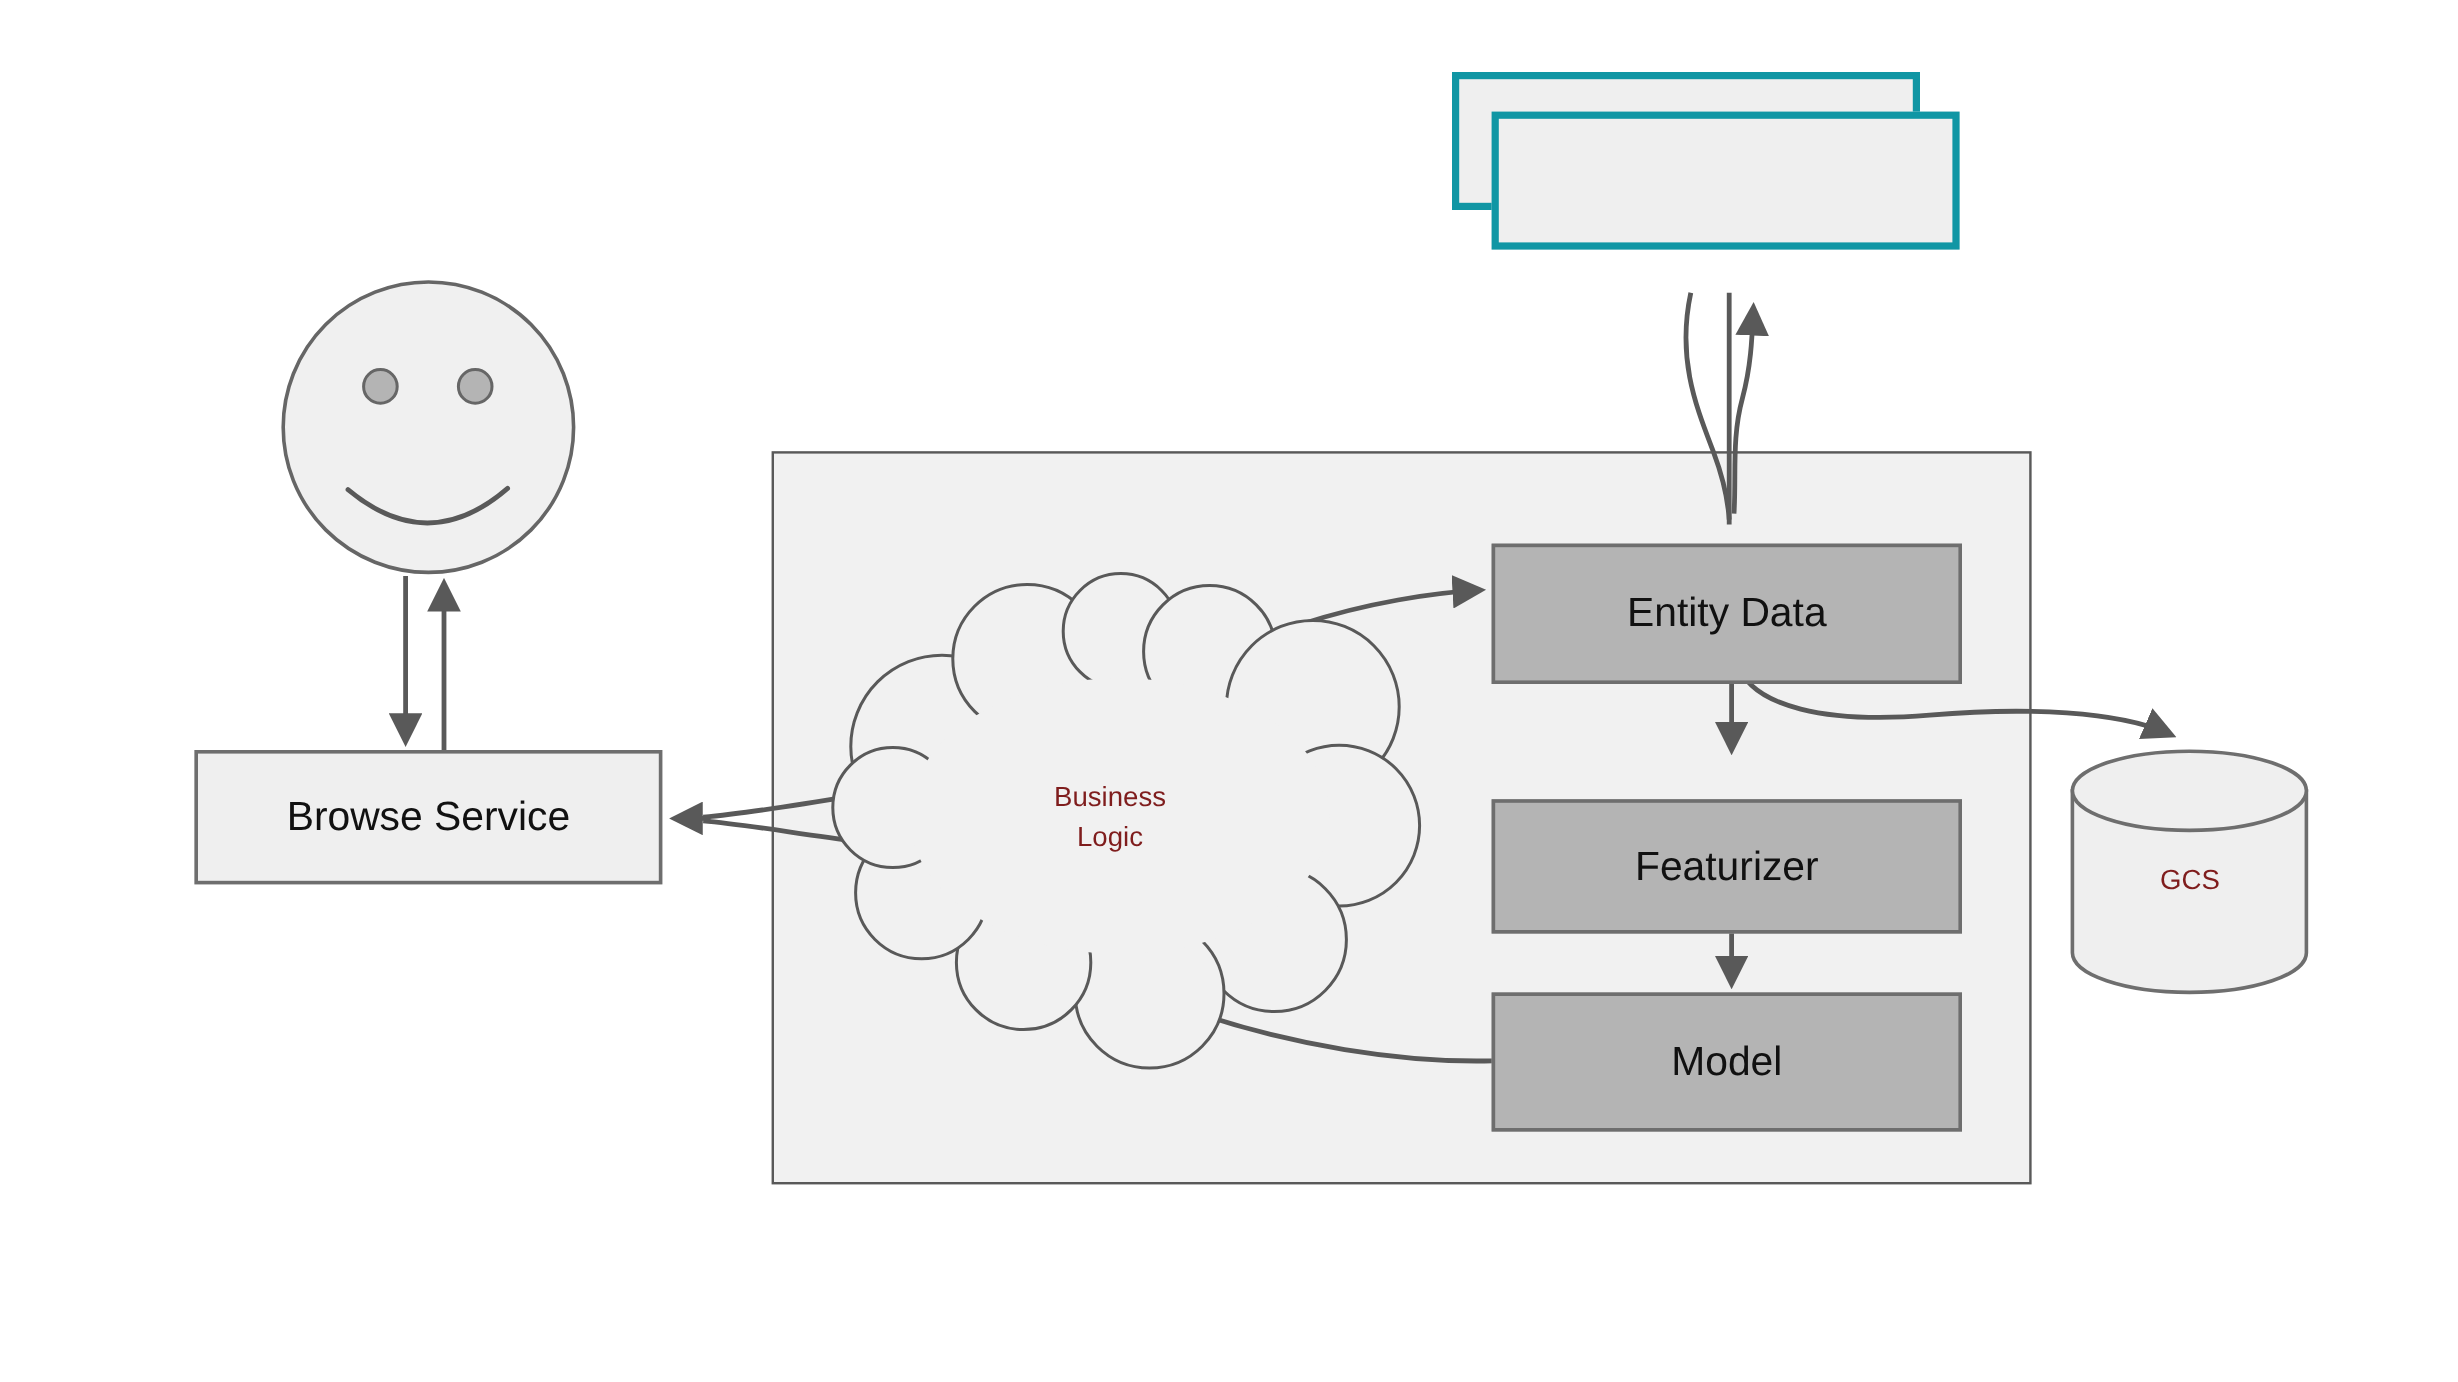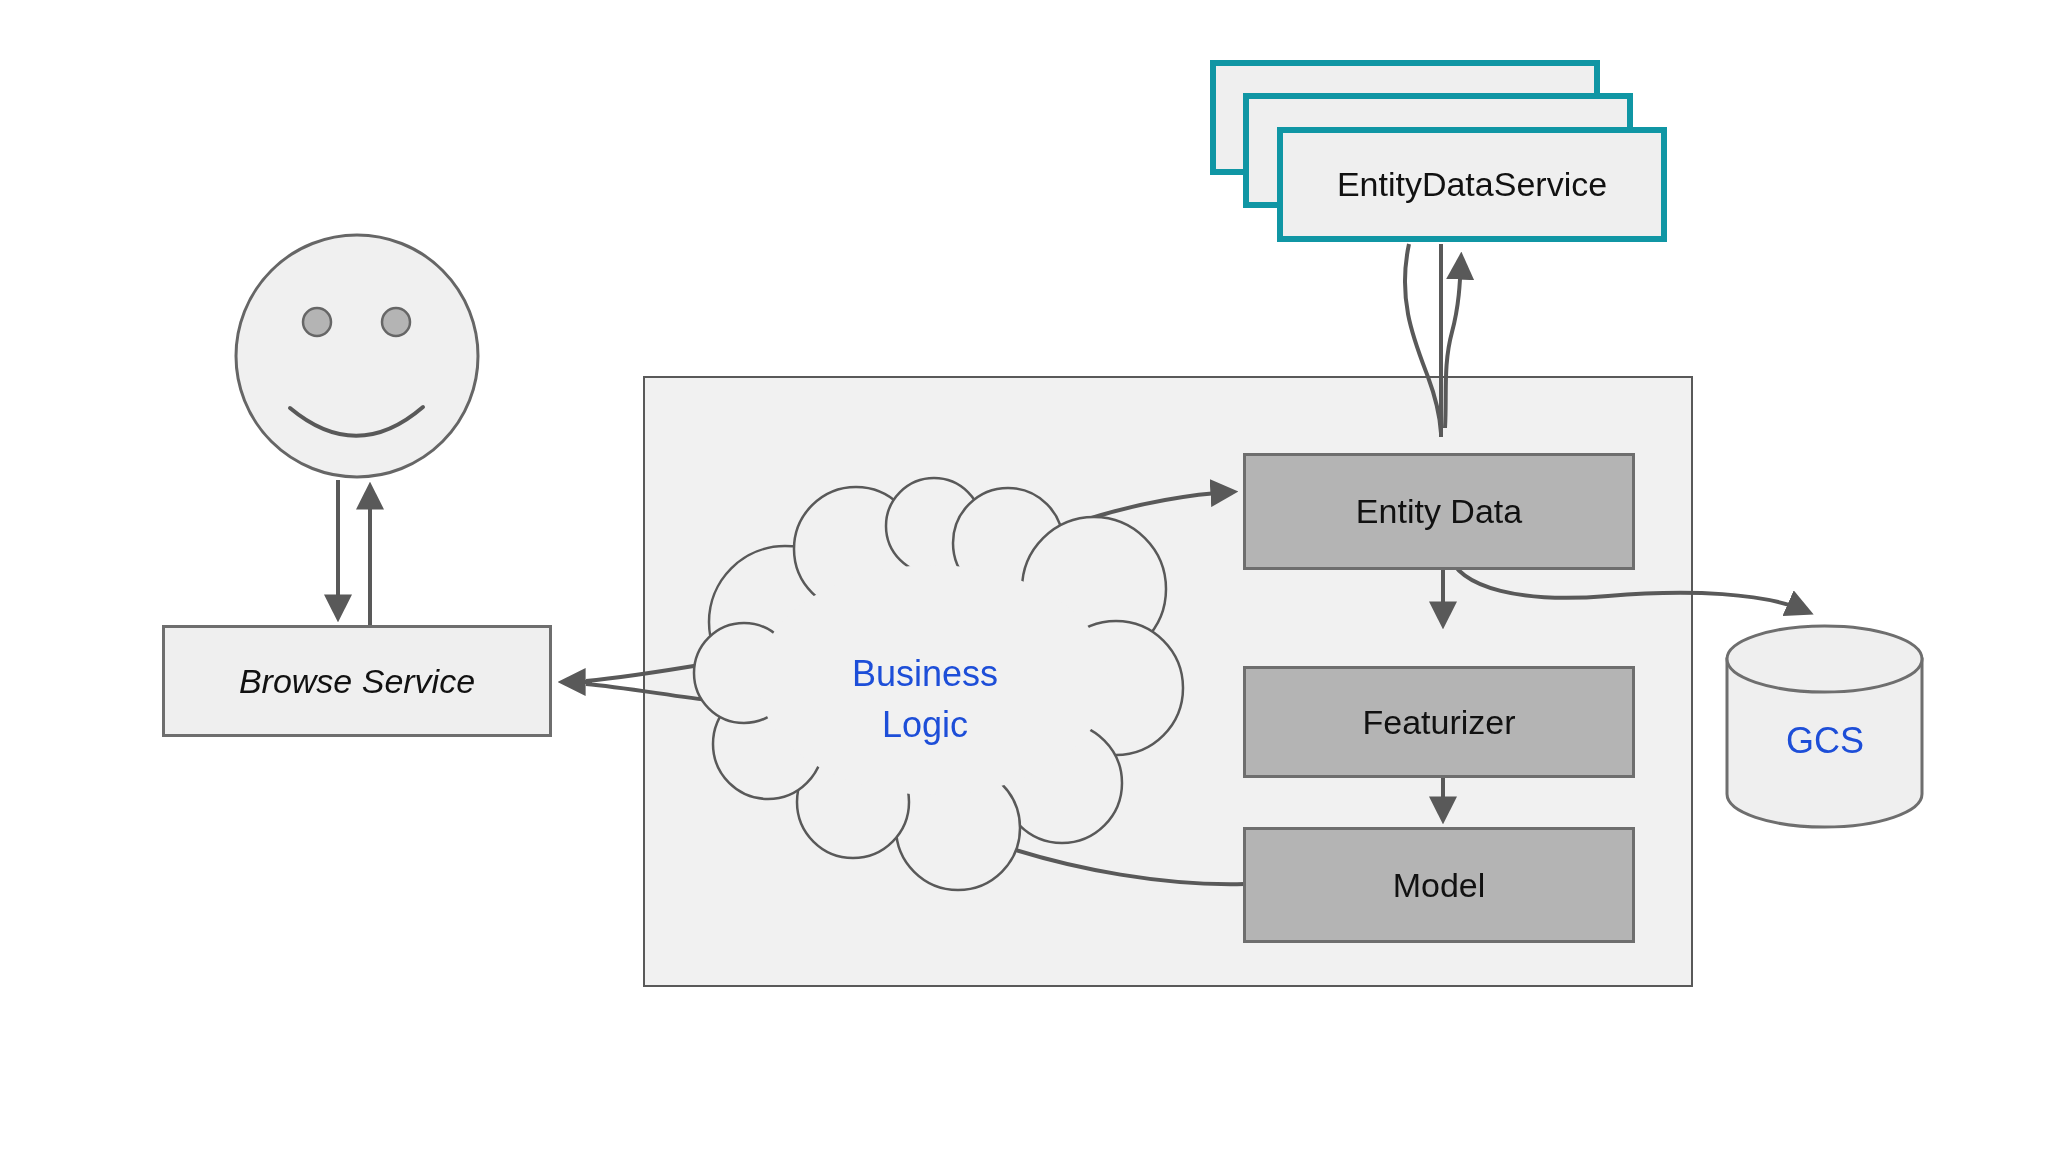--- a/index.html
+++ b/index.html
@@ -17,32 +17,32 @@
     background: #f1f1f1; border: 2px solid #595959;
     box-sizing: border-box;
   }
   .node {
     position: absolute; z-index: 3;
     box-sizing: border-box;
     display: flex; align-items: center; justify-content: center;
     font-size: 34px; color: #111; text-align: center;
   }
   .node-gray { background: #b4b4b4; border: 3px solid #6e6e6e; }
-  .node-light { background: #efefef; border: 3px solid #6e6e6e; font-style: italic; }
+  .node-light { background: #efefef; border: 3px solid #6e6e6e; }
   .eds-box { background: #efefef; border: 6px solid #1096a4; }
   #eds-back  { left: 1210px; top: 60px;  width: 390px; height: 115px; z-index: 3; }
   #eds-mid   { left: 1243px; top: 93px;  width: 390px; height: 115px; z-index: 4; }
   #eds-front { left: 1277px; top: 127px; width: 390px; height: 115px; z-index: 5; }
   #browse-service { left: 162px;  top: 625px; width: 390px; height: 112px; }
   #entity-data    { left: 1243px; top: 453px; width: 392px; height: 117px; }
   #featurizer     { left: 1243px; top: 666px; width: 392px; height: 112px; }
   #model          { left: 1243px; top: 827px; width: 392px; height: 116px; }
   .floating-label {
     position: absolute; z-index: 3;
-    font-size: 36px; color: #1d4ed8;
+    font-size: 23px; color: #7f1d1d;
   }
   #container-label { left: 660px; top: 916px; }
   #business-logic-label {
     left: 795px; top: 648px; width: 260px;
     text-align: center; white-space: pre-line; line-height: 1.42;
   }
   #gcs-label { left: 1727px; top: 720px; width: 196px; text-align: center; }
 </style>
 </head>
 <body>
@@ -103,23 +103,20 @@
       <circle cx="958" cy="828" r="62"></circle>
       <circle cx="853" cy="802" r="56"></circle>
       <circle cx="768" cy="744" r="55"></circle>
       <circle cx="744" cy="673" r="50"></circle>
       <ellipse cx="933" cy="680" rx="175" ry="115" stroke="none"></ellipse>
     </g>
   </svg>
 
   <div class="node eds-box" id="eds-back"></div>
   <div class="node eds-box" id="eds-mid"></div>
-  <div class="node eds-box" id="eds-front">
-    <span>EntityDataService</span>
-  </div>
 
   <div class="node node-light" id="browse-service">
     <span>Browse Service</span>
   </div>
 
   <div class="node node-gray" id="entity-data">
     <span>Entity Data</span>
   </div>
   <div class="node node-gray" id="featurizer">
     <span>Featurizer</span>

